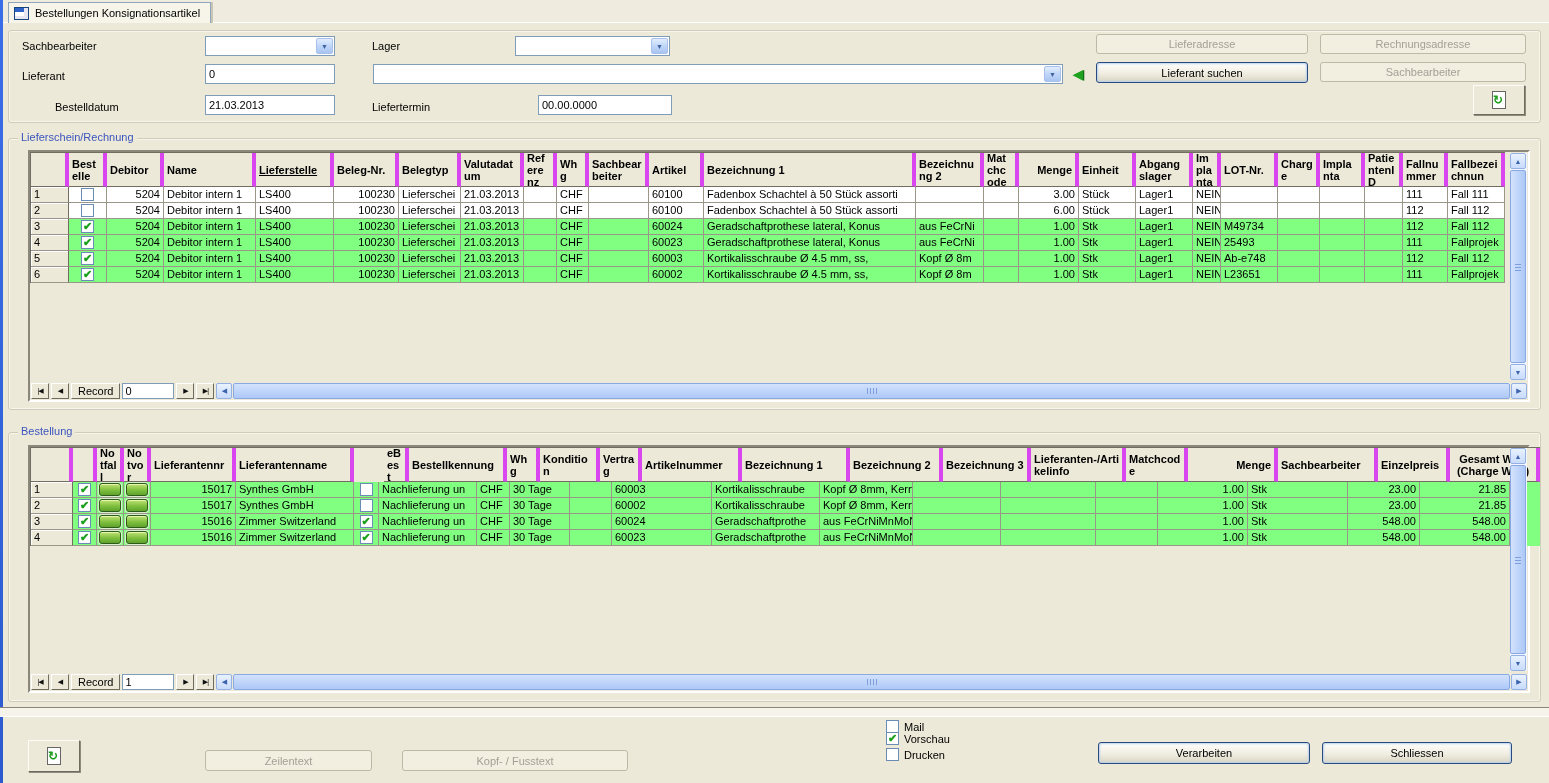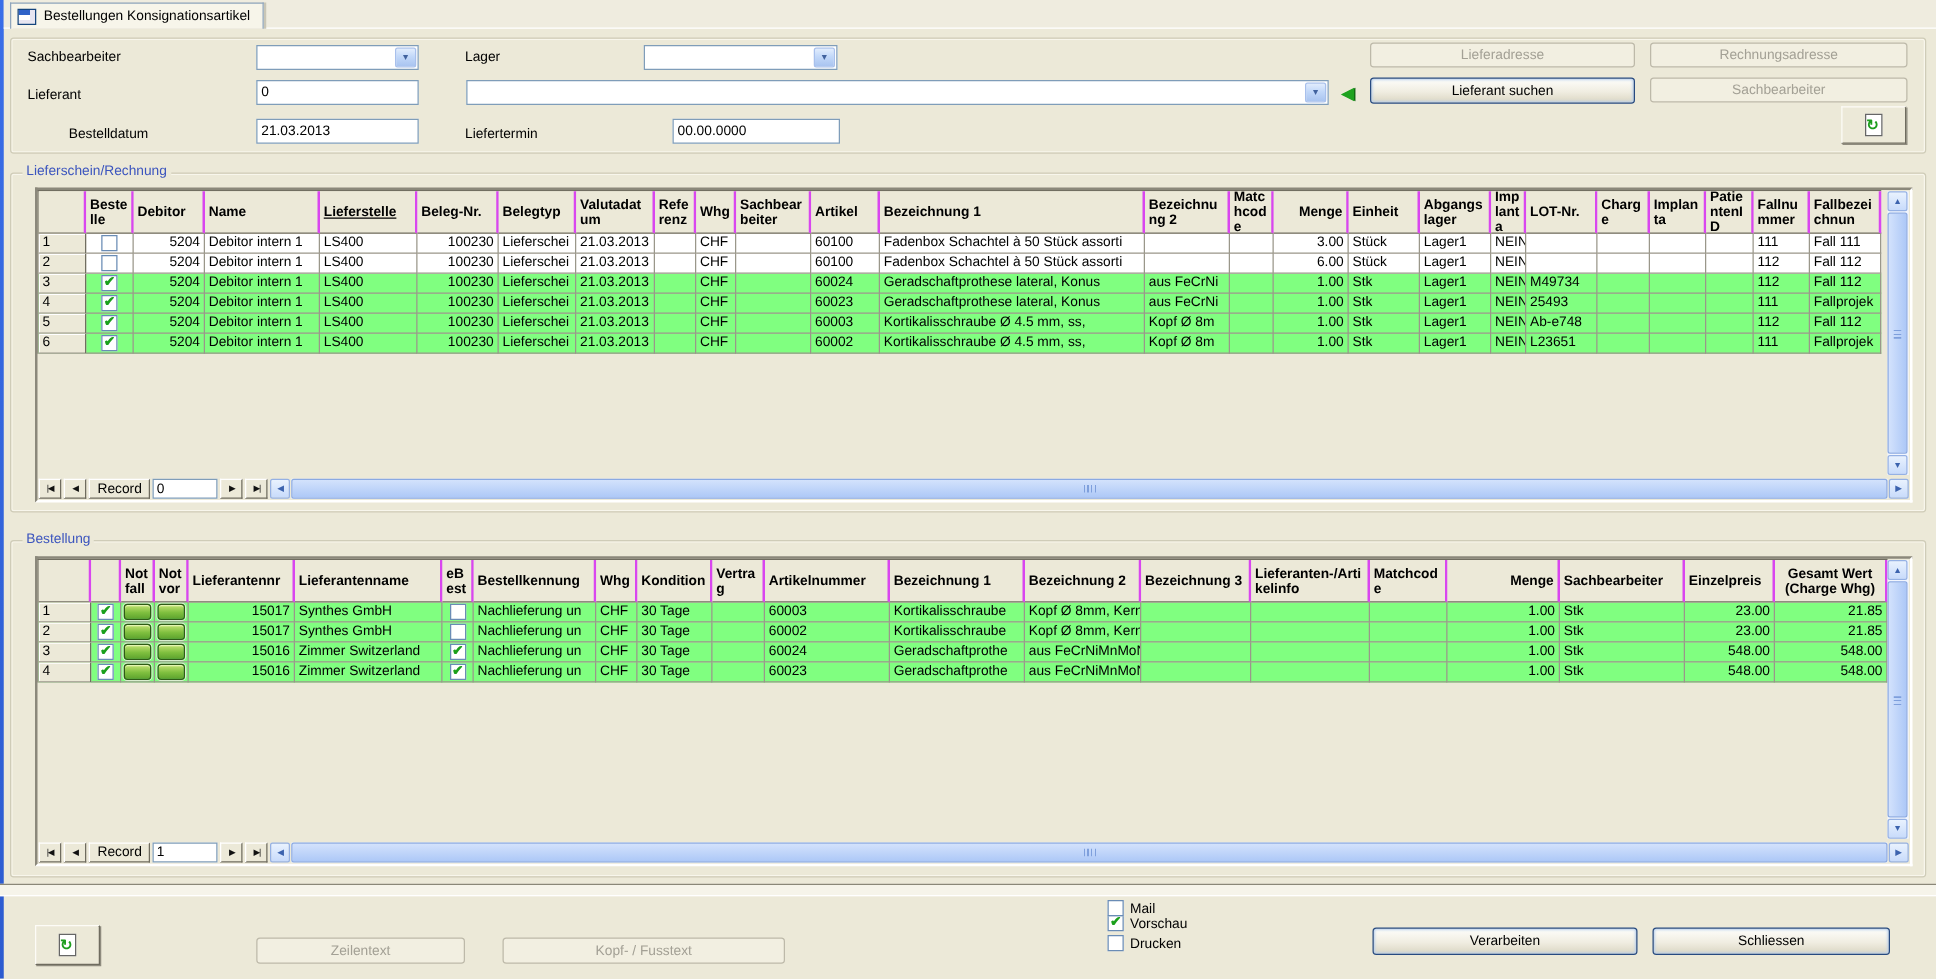--- a/index.html
+++ b/index.html
@@ -29,21 +29,21 @@
 
   .iconbtn{position:absolute;background:#ECE9D8;border:1px solid;border-color:#FDFCF7 #6F6C5F #6F6C5F #FDFCF7;box-shadow:1px 1px 0 #8E8B7E;display:flex;align-items:center;justify-content:center;}
   .doc-refresh{position:relative;width:14px;height:18px;background:#FFF;border:1px solid #666;}
   .doc-refresh::after{content:"↻";position:absolute;left:0px;top:1px;color:#1D9E1D;font-weight:bold;font-size:12px;line-height:14px;}
   .green-arrow{position:absolute;width:20px;height:20px;color:#1FA21F;font-size:14px;line-height:20px;text-align:center;text-shadow:1px 0 #0E5E0E;}
 
   
   .tablewrap{position:absolute;left:28px;width:1502px;background:#ECE9D8;border-top:2px solid #8B887B;border-left:2px solid #8B887B;border-right:2px solid #FFFFFF;border-bottom:2px solid #FFFFFF;}
   .grid{position:absolute;left:0;top:0;border-left:1px solid #716E61;border-top:1px solid #716E61;}
   .thead{display:flex;}
-  .th{height:34px;border-right:2px solid #d946ef;border-bottom:1px solid #716E61;background:#ECE9D8;font-weight:bold;padding:1px 3px;display:flex;align-items:center;word-break:break-all;line-height:12px;overflow:hidden;}
+  .th{height:34px;border-right:4px solid #d946ef;border-bottom:1px solid #716E61;background:#ECE9D8;font-weight:bold;padding:1px 3px;display:flex;align-items:center;word-break:break-all;line-height:12px;overflow:hidden;}
   .tr{display:flex;height:16px;background:#FFF;}
   .tr.sel{background:#80FF80;}
   .td{height:16px;border-right:1px solid #9A978A;border-bottom:1px solid #9A978A;padding:0 3px;line-height:15px;overflow:hidden;white-space:nowrap;}
   .td.rowhdr{background:#ECE9D8;border-right:1px solid #716E61;box-shadow:inset 1px 1px 0 #FFF;}
   .td.cc{display:flex;align-items:center;justify-content:center;padding:0;}
   .ar{text-align:right;justify-content:flex-end;}
   .ac{text-align:center;justify-content:center;}
 
   .cb{display:inline-block;width:13px;height:13px;background:#FFF;border:1px solid #6A8CB5;position:relative;flex:none;}
   .cb.on::after{content:"✔";position:absolute;left:1px;top:-1px;font-size:11px;line-height:13px;color:#1BA01B;font-weight:bold;}
@@ -358,21 +358,21 @@
 
 <div class="tablewrap" style="top:445px;height:248px;">
   <div class="grid" id="t2">
     <div class="thead">
         <div class="th" style="width: 42px;"></div>
         <div class="th" style="width: 24px;"></div>
         <div class="th" style="width: 27px;">Notfall</div>
         <div class="th" style="width: 27px;">Notvor</div>
         <div class="th" style="width: 85px;">Lieferantennr</div>
         <div class="th" style="width: 118px;">Lieferantenname</div>
-        <div class="th" style="width: 25px;">eBest</div>
+        <div class="th" style="width: 25px; margin-left: 30px;">eBest</div>
         <div class="th" style="width: 98px; text-align: center;">Bestellkennung</div>
         <div class="th" style="width: 33px;">Whg</div>
         <div class="th" style="width: 60px;">Kondition</div>
         <div class="th" style="width: 42px;">Vertrag</div>
         <div class="th" style="width: 100px;">Artikelnummer</div>
         <div class="th" style="width: 108px;">Bezeichnung 1</div>
         <div class="th" style="width: 93px;">Bezeichnung 2</div>
         <div class="th" style="width: 88px;">Bezeichnung 3</div>
         <div class="th" style="width: 95px;">Lieferanten-/Artikelinfo</div>
         <div class="th" style="width: 62px;">Matchcode</div>

